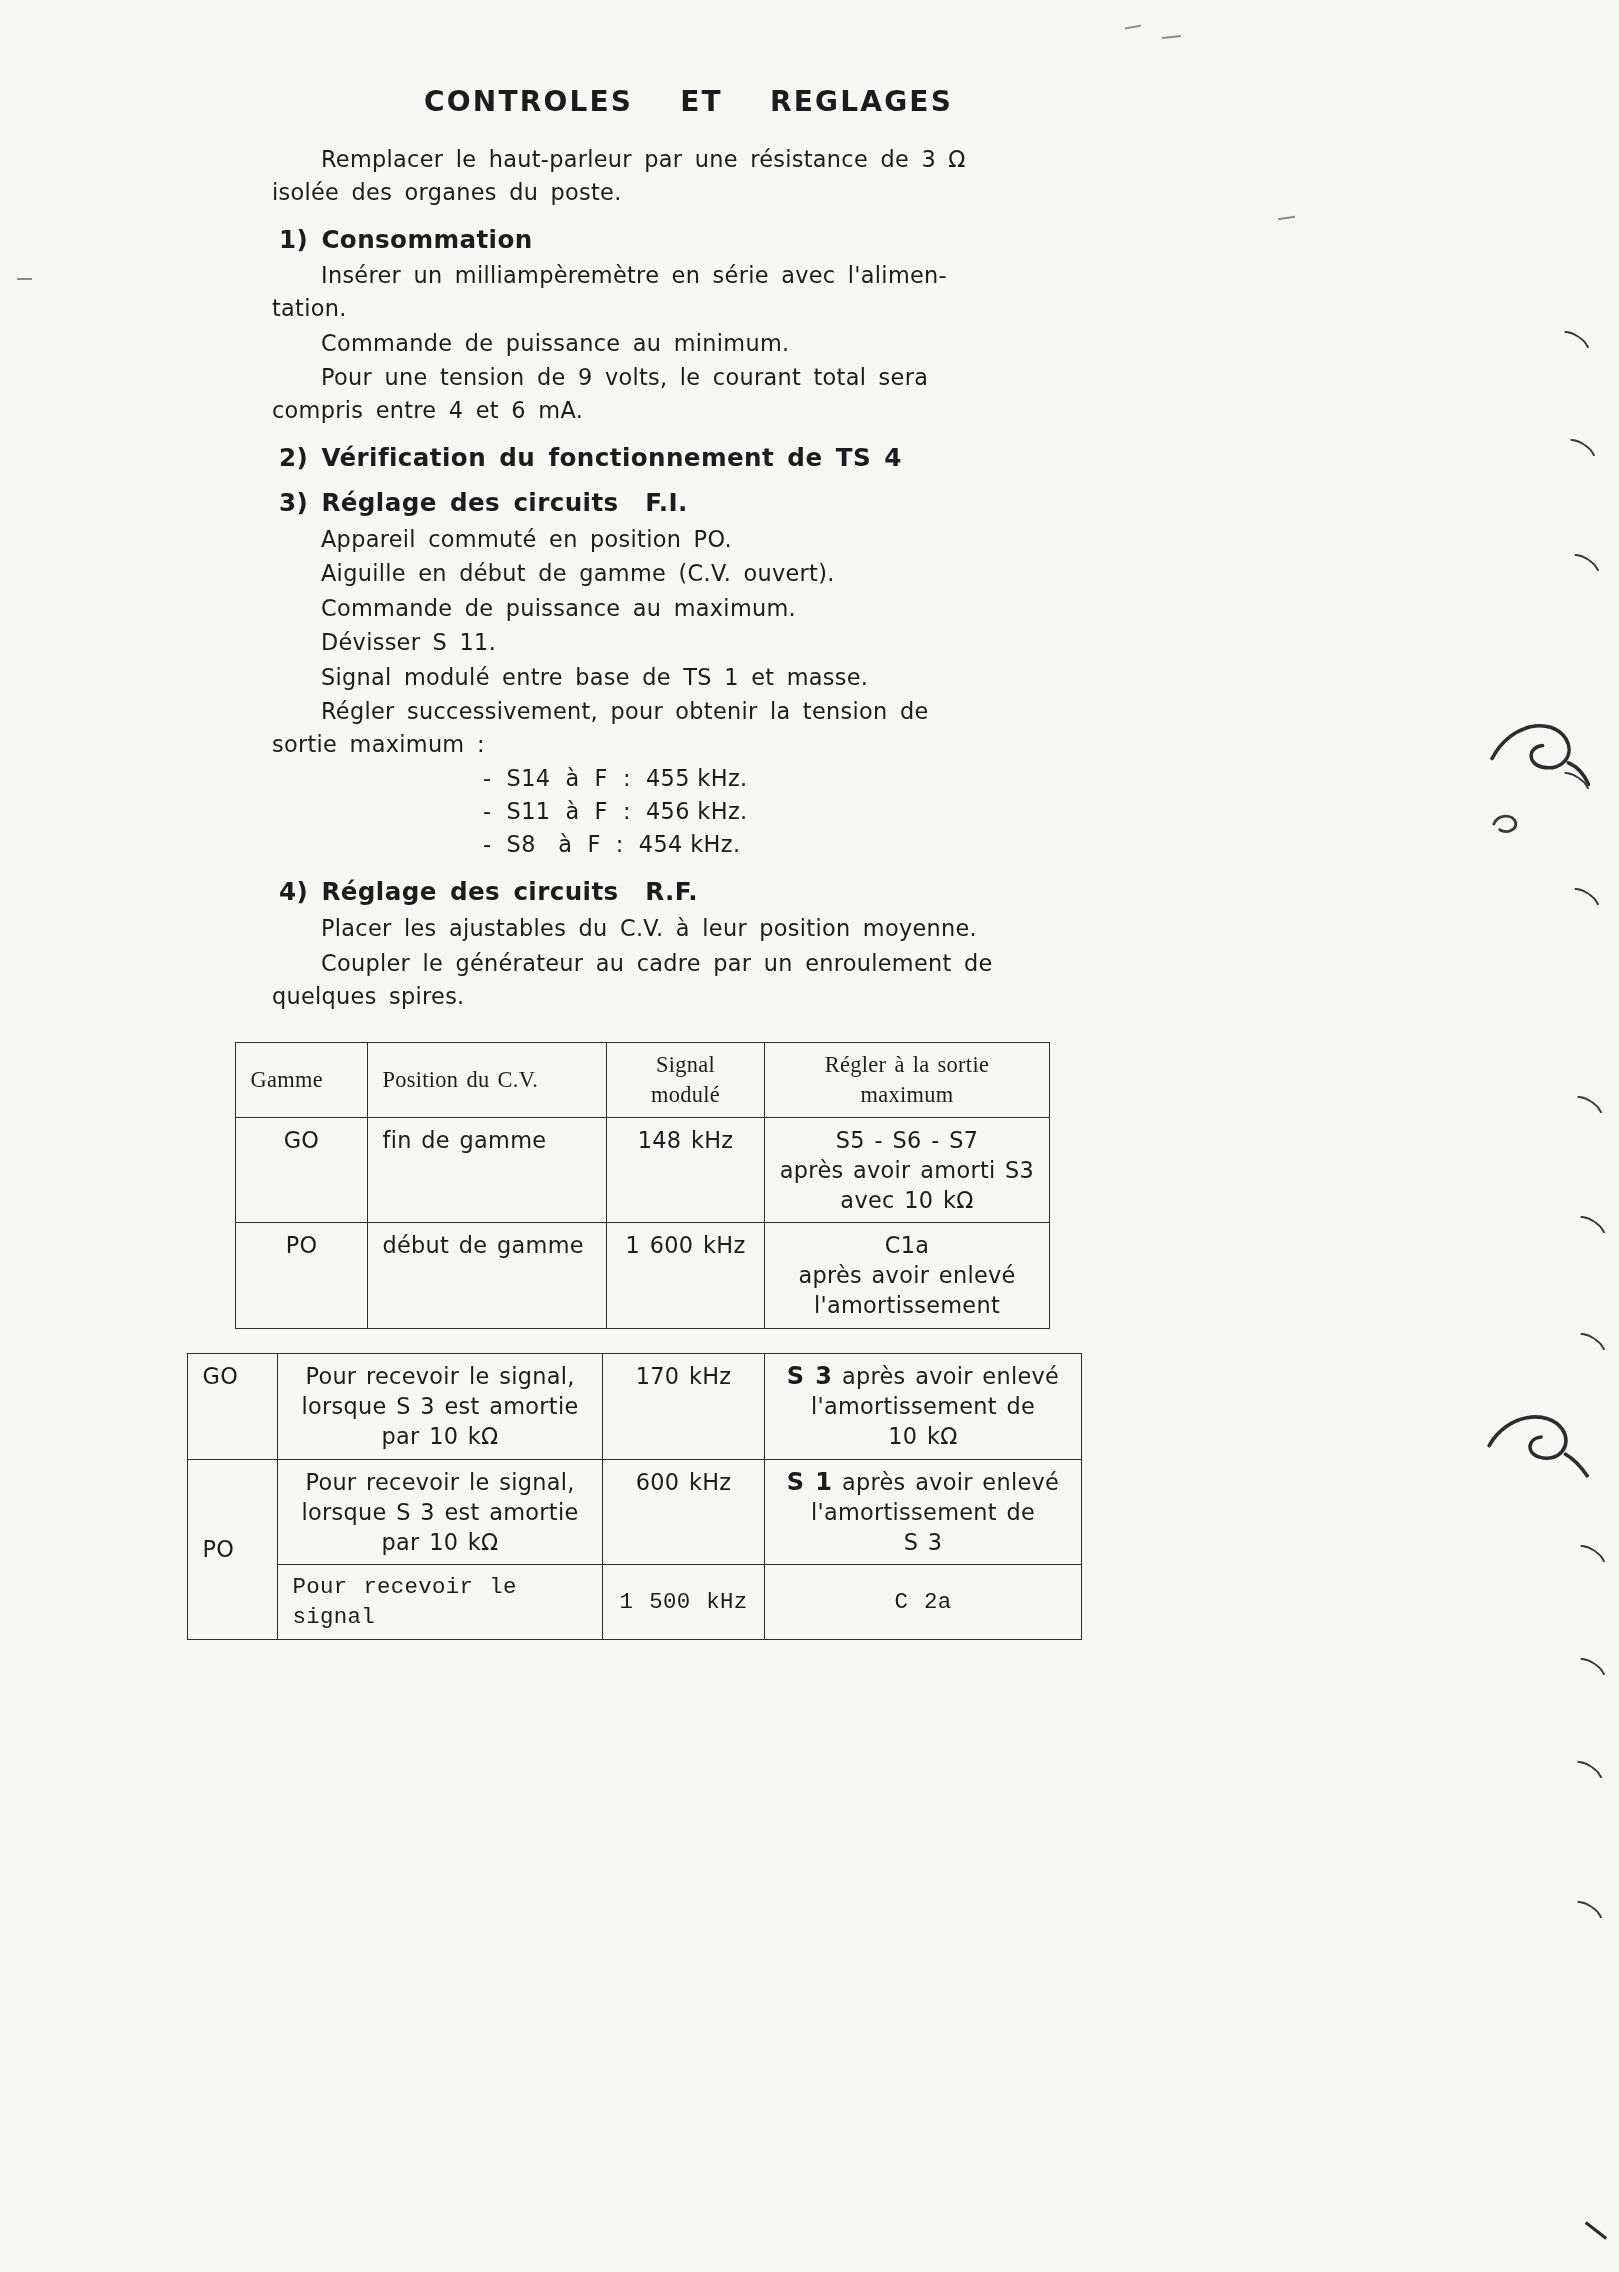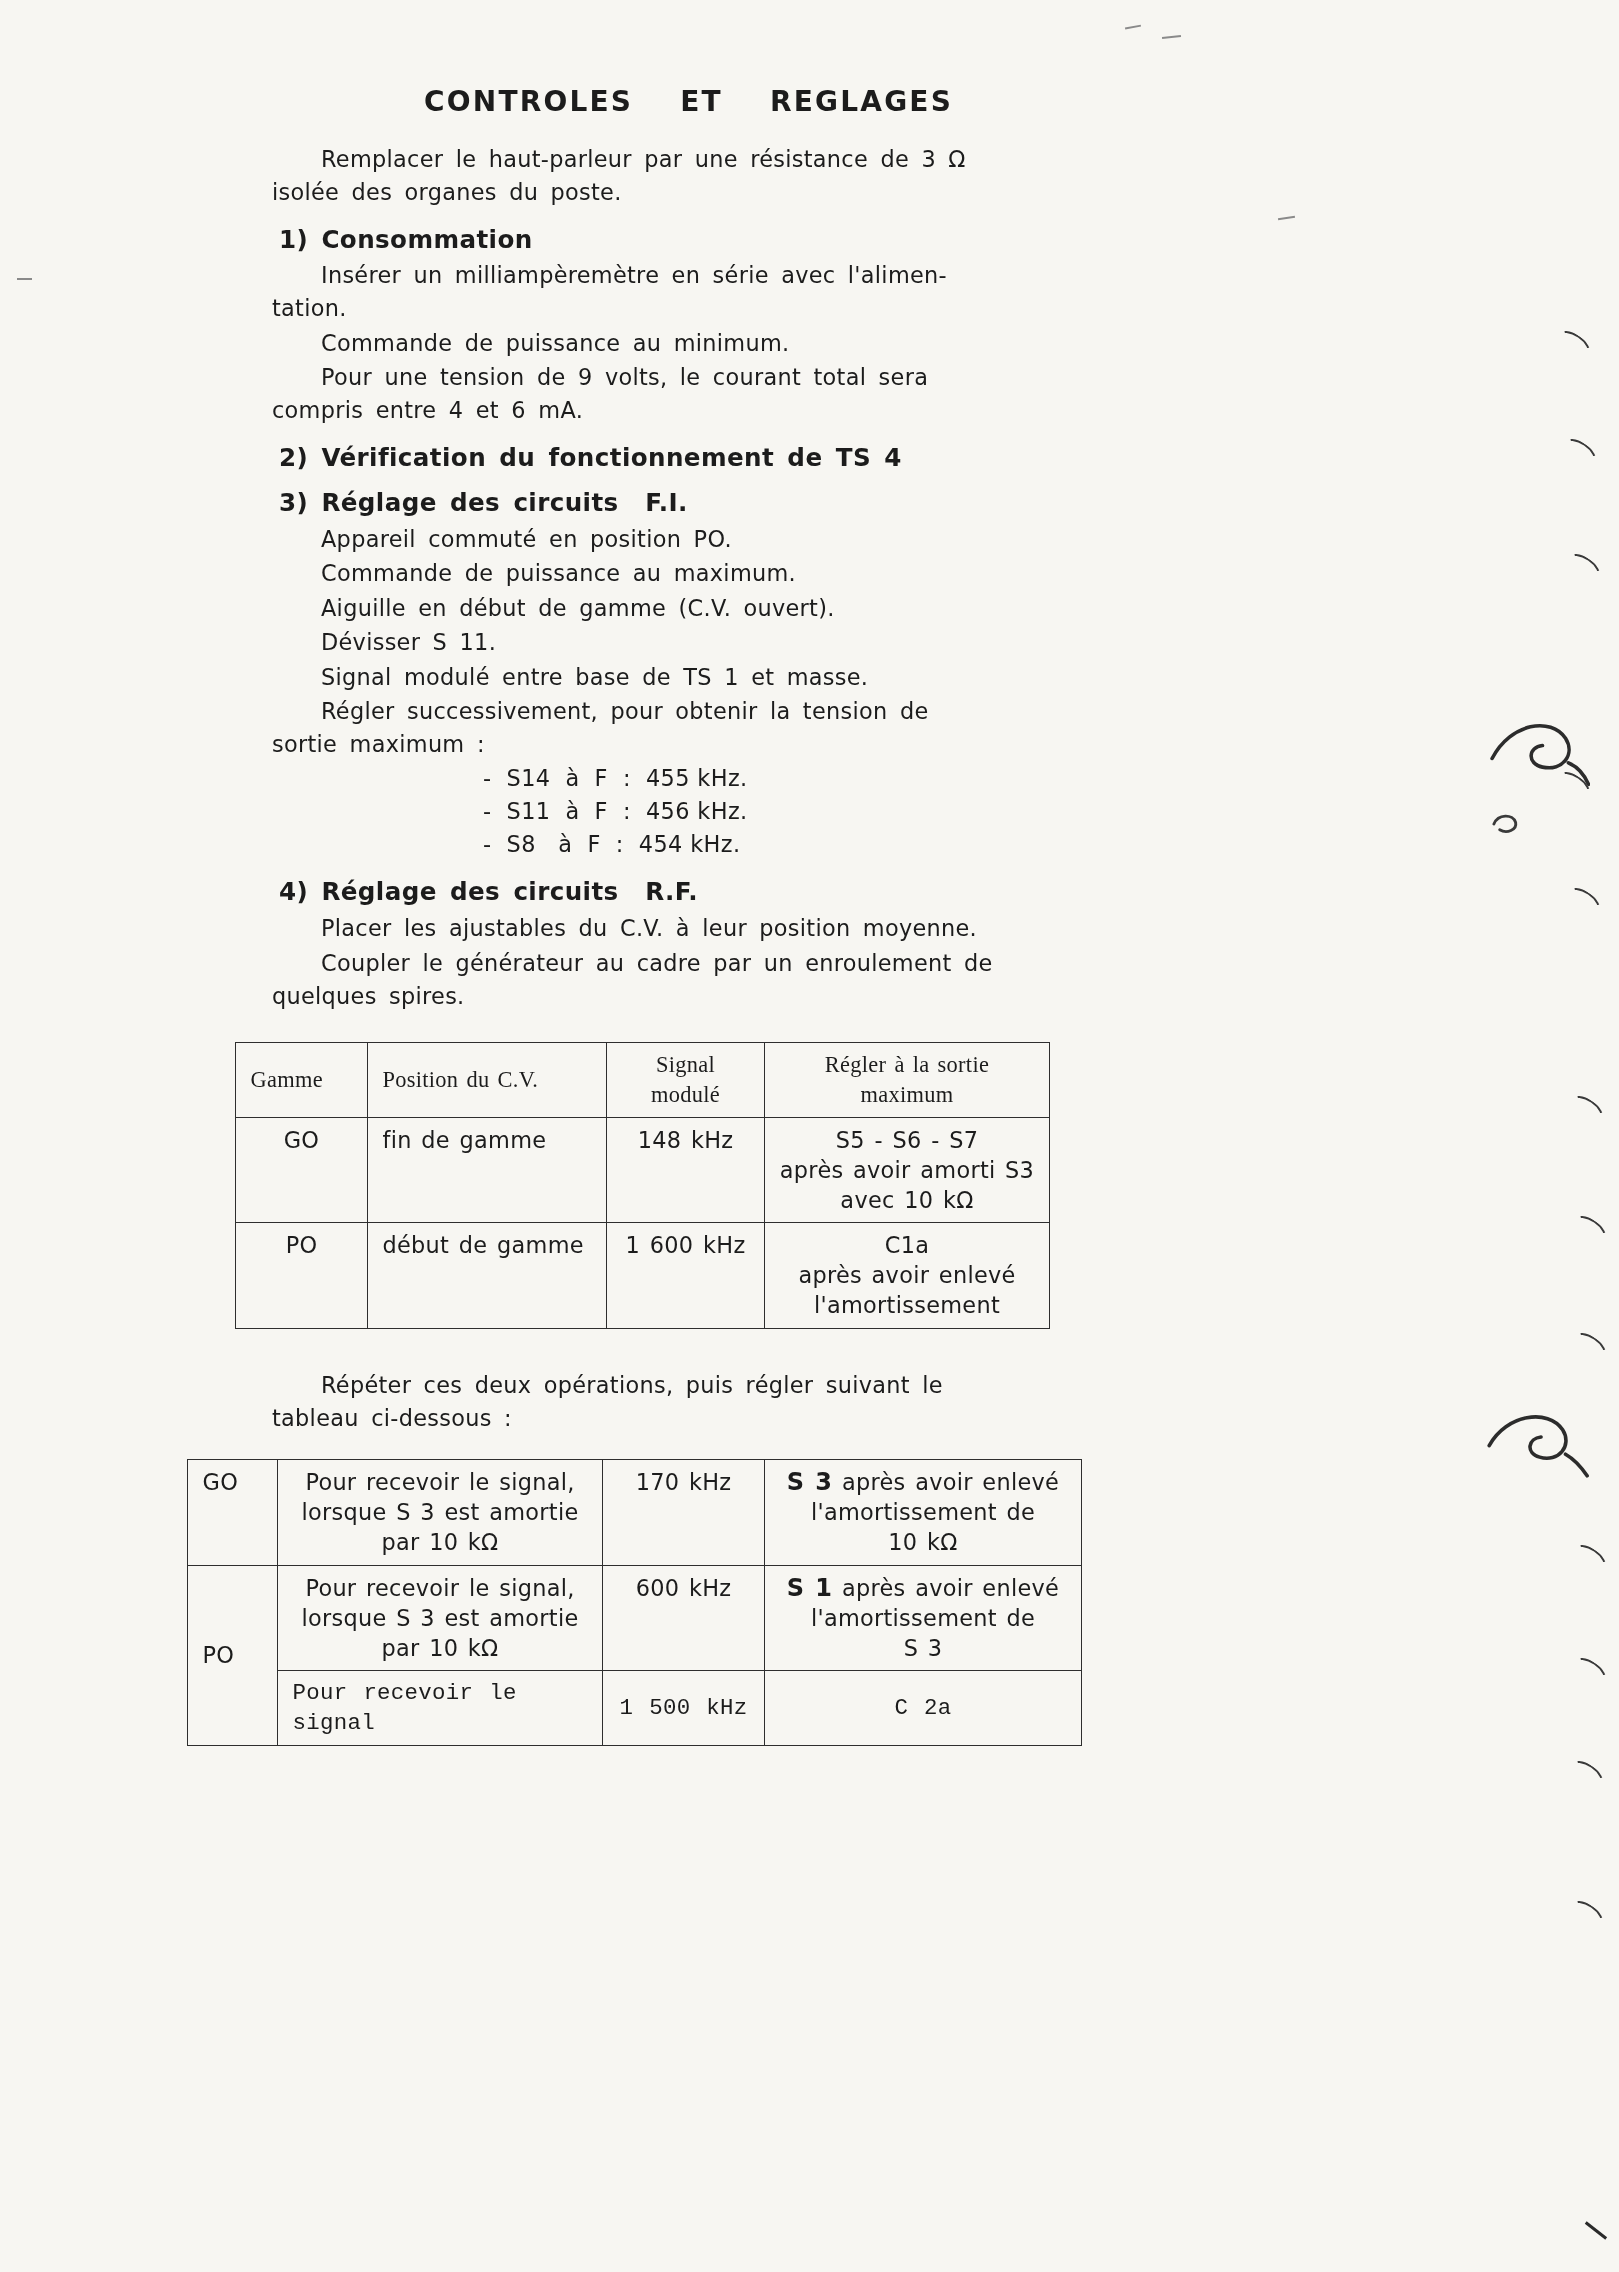--- a/index.html
+++ b/index.html
@@ -114,22 +114,22 @@
   <p class="para">Insérer un milliampèremètre en série avec l'alimen-
 tation.</p>
   <p class="para">Commande de puissance au minimum.</p>
   <p class="para">Pour une tension de 9 volts, le courant total sera
 compris entre 4 et 6 mA.</p>
 
   <h2 class="sec">2) Vérification du fonctionnement de TS 4</h2>
 
   <h2 class="sec">3) Réglage des circuits  F.I.</h2>
   <p class="para">Appareil commuté en position  PO.</p>
+  <p class="para">Aiguille en début de gamme (C.V. ouvert).</p>
   <p class="para">Commande de puissance au maximum.</p>
-  <p class="para">Aiguille en début de gamme (C.V. ouvert).</p>
   <p class="para">Dévisser S 11.</p>
   <p class="para">Signal modulé entre base de TS 1 et masse.</p>
   <p class="para">Régler successivement, pour obtenir la tension de
 sortie maximum :</p>
   <div class="s3-item">-  S14  à  F  :  455 kHz.</div>
   <div class="s3-item">-  S11  à  F  :  456 kHz.</div>
   <div class="s3-item">-  S8   à  F  :  454 kHz.</div>
 
   <h2 class="sec">4) Réglage des circuits  R.F.</h2>
   <p class="para">Placer les ajustables du C.V. à leur position moyenne.</p>
@@ -164,22 +164,20 @@
         <td class="c">PO</td>
         <td class="l pl">début de gamme</td>
         <td class="c">1 600 kHz</td>
         <td class="c pre">C1a
 après avoir enlevé
 l'amortissement</td>
       </tr>
     </tbody>
   </table>
 
-  <p class="para between">Répéter ces deux opérations, puis régler suivant le
-tableau ci-dessous :</p>
 
   <table class="t2">
     <colgroup>
       <col style="width:90px">
         <col style="width:325px">
         <col style="width:162px">
         <col style="width:317px">
     </colgroup>
     <tbody>
       <tr class="r1">

